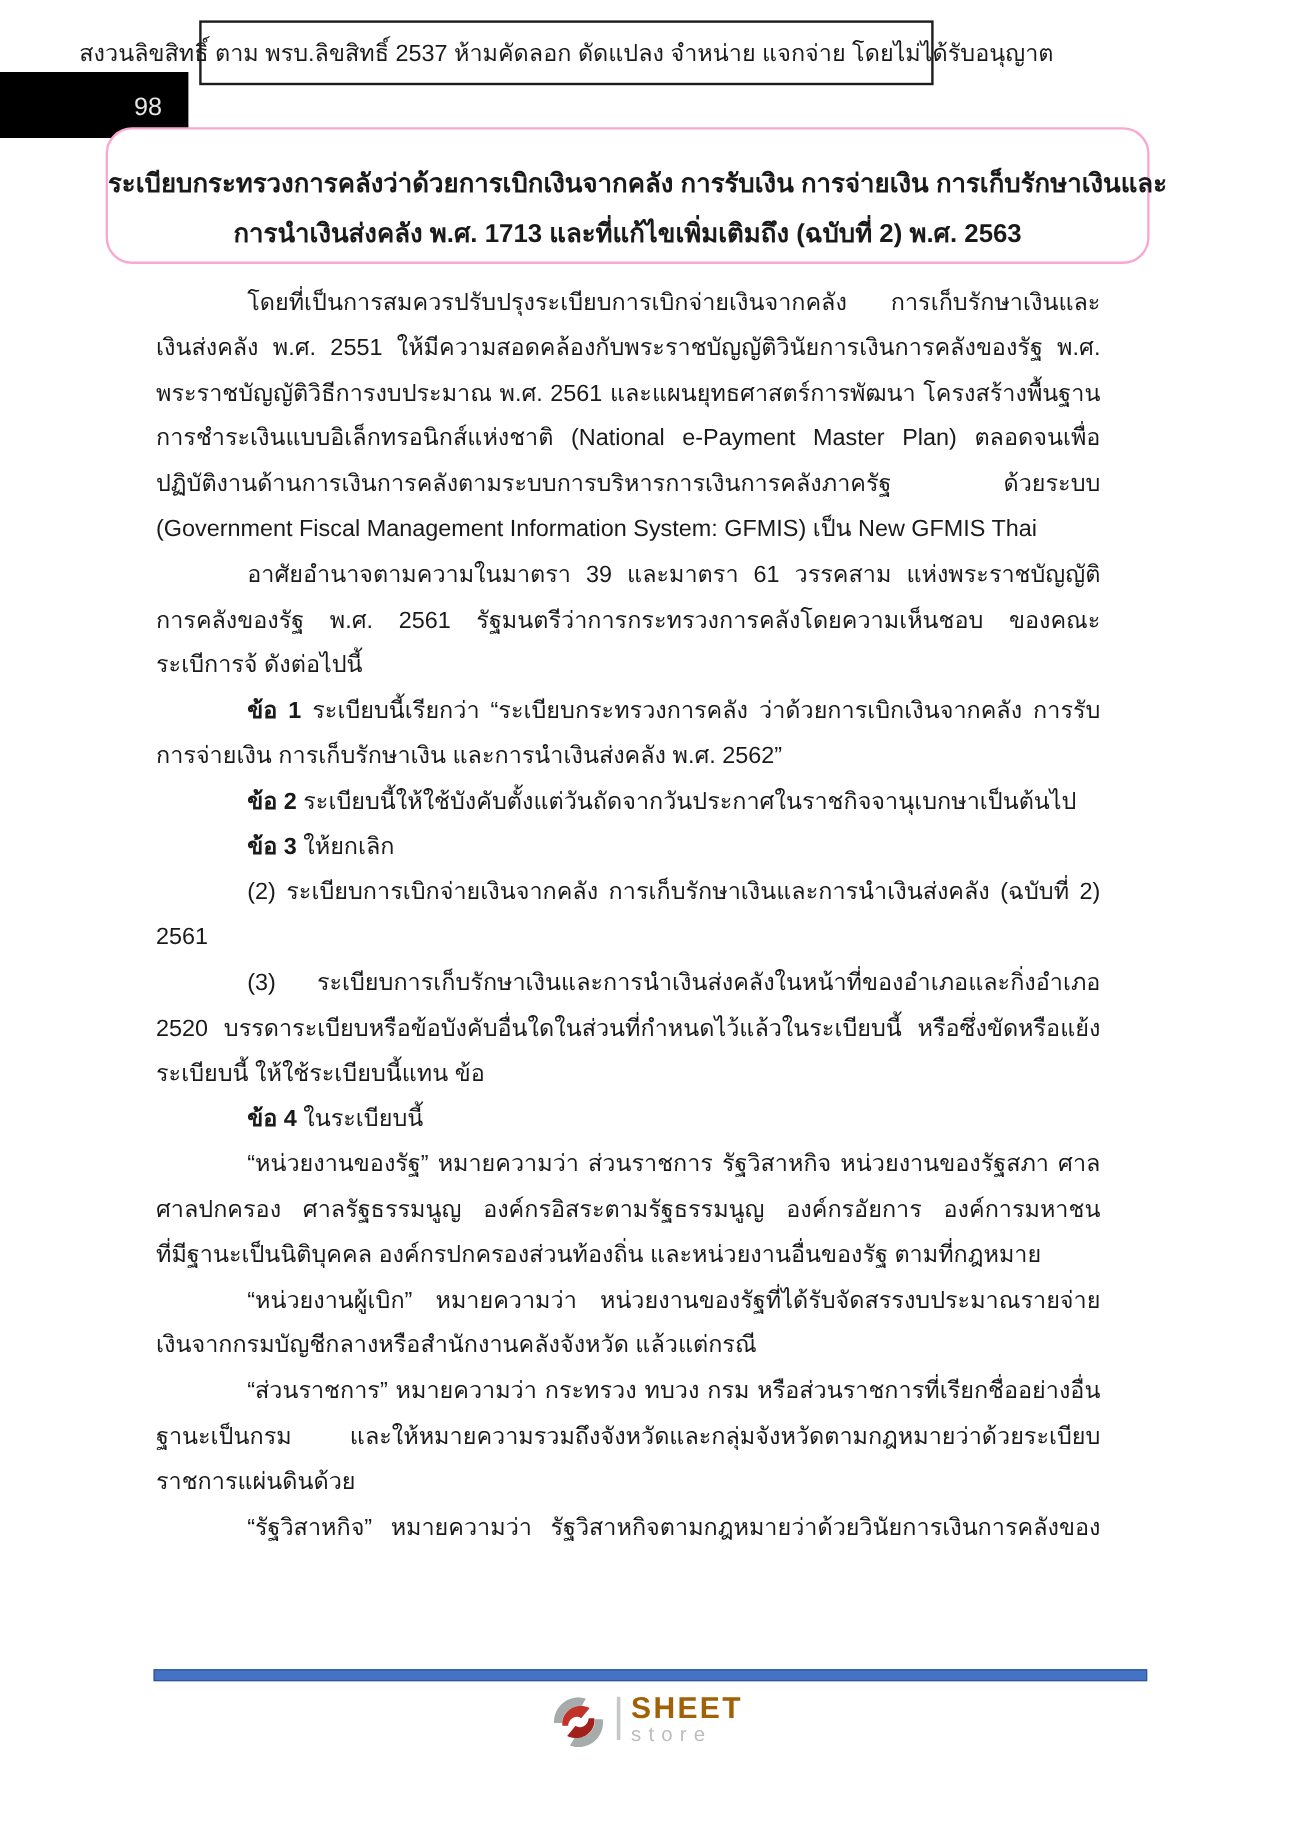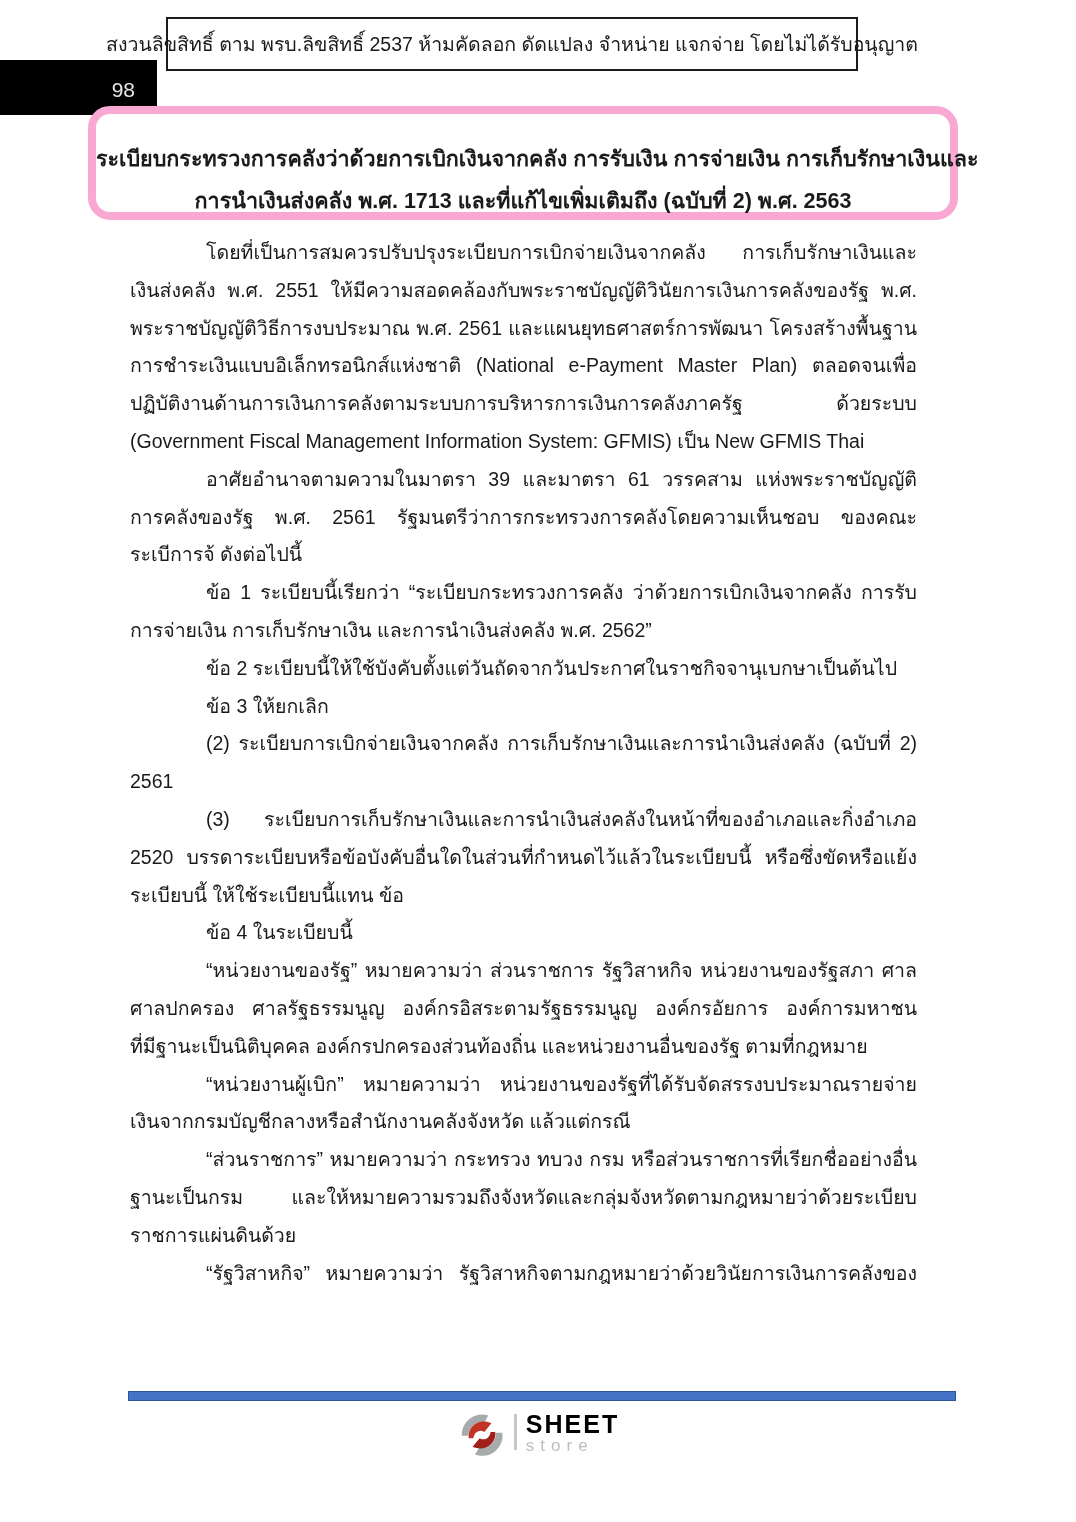--- a/index.html
+++ b/index.html
@@ -13,65 +13,65 @@
   
   .page-num-box {
     position:absolute; left:0; top:36px; width:157px; height:55px;
     background:#000; display:flex; align-items:center; justify-content:flex-end;
     padding-right:22px; box-sizing:border-box;margin-top:24px;
   }
   .page-num-box span { color:#e6e6e6; font-size:21px; padding-top:4px; }
 
   
   .copyright-box {
-    position:absolute; left:166px; top:17px; width:692px; height:54px;
+    position:absolute; left:166px; top:17px; width:612px; height:54px;
     border:2px solid #1c1c1c; box-sizing:border-box;
     display:flex; align-items:center; justify-content:center;
   }
   .copyright-box span { font-size:19.5px; white-space:nowrap; }
 
   
   .title-box {
     position:absolute; left:88px; top:106px; width:870px; height:114px;
-    border:8px solid #f9a8d4; border-radius:22px; box-sizing:border-box;
+    border:2px solid #f9a8d4; border-radius:22px; box-sizing:border-box;
     background:#ffffff; padding-top:24px;
   }
   .title-line {
     text-align:center; font-weight:bold; font-size:21.5px; line-height:42px;
     white-space:nowrap;
   }
 
   
   .body-text {
     position:absolute; left:130px; top:234px; width:787px;
   }
   .line {
     font-size:19.5px; line-height:37.8px; height:37.8px;
     overflow:hidden; text-align:left;
   }
   .line.j { text-align:justify; text-align-last:justify; }
   .line.ind { text-indent:76px; }
-  .line .bold { font-weight:normal; }
+  .line .bold { font-weight:bold; }
 
   
   .footer-bar {
     position:absolute; left:128px; top:1391px; width:828px; height:10px;
     background:#4472c4; border:1px solid #2f5597; box-sizing:border-box;
   }
   .footer-logo {
     position:absolute; left:0; top:1412px; width:1076px;
     display:flex; justify-content:center; align-items:flex-start;
   }
   .logo-mark { display:block; }
   .logo-divider {
     width:3px; height:36px; background:#c6c8c8; margin:2px 9px 0 7px;
   }
   .logo-textcol { display:flex; flex-direction:column; }
   .logo-brand {
-    font-size:25px; font-weight:bold; color:#000000; letter-spacing:2px;
+    font-size:25px; font-weight:bold; color:#a16207; letter-spacing:2px;
     line-height:24px;
   }
   .logo-sub {
     font-size:17px; color:#bdbdbd; letter-spacing:6px; margin-top:4px;
     line-height:12px;
   }
 </style>
 </head>
 <body>
 

